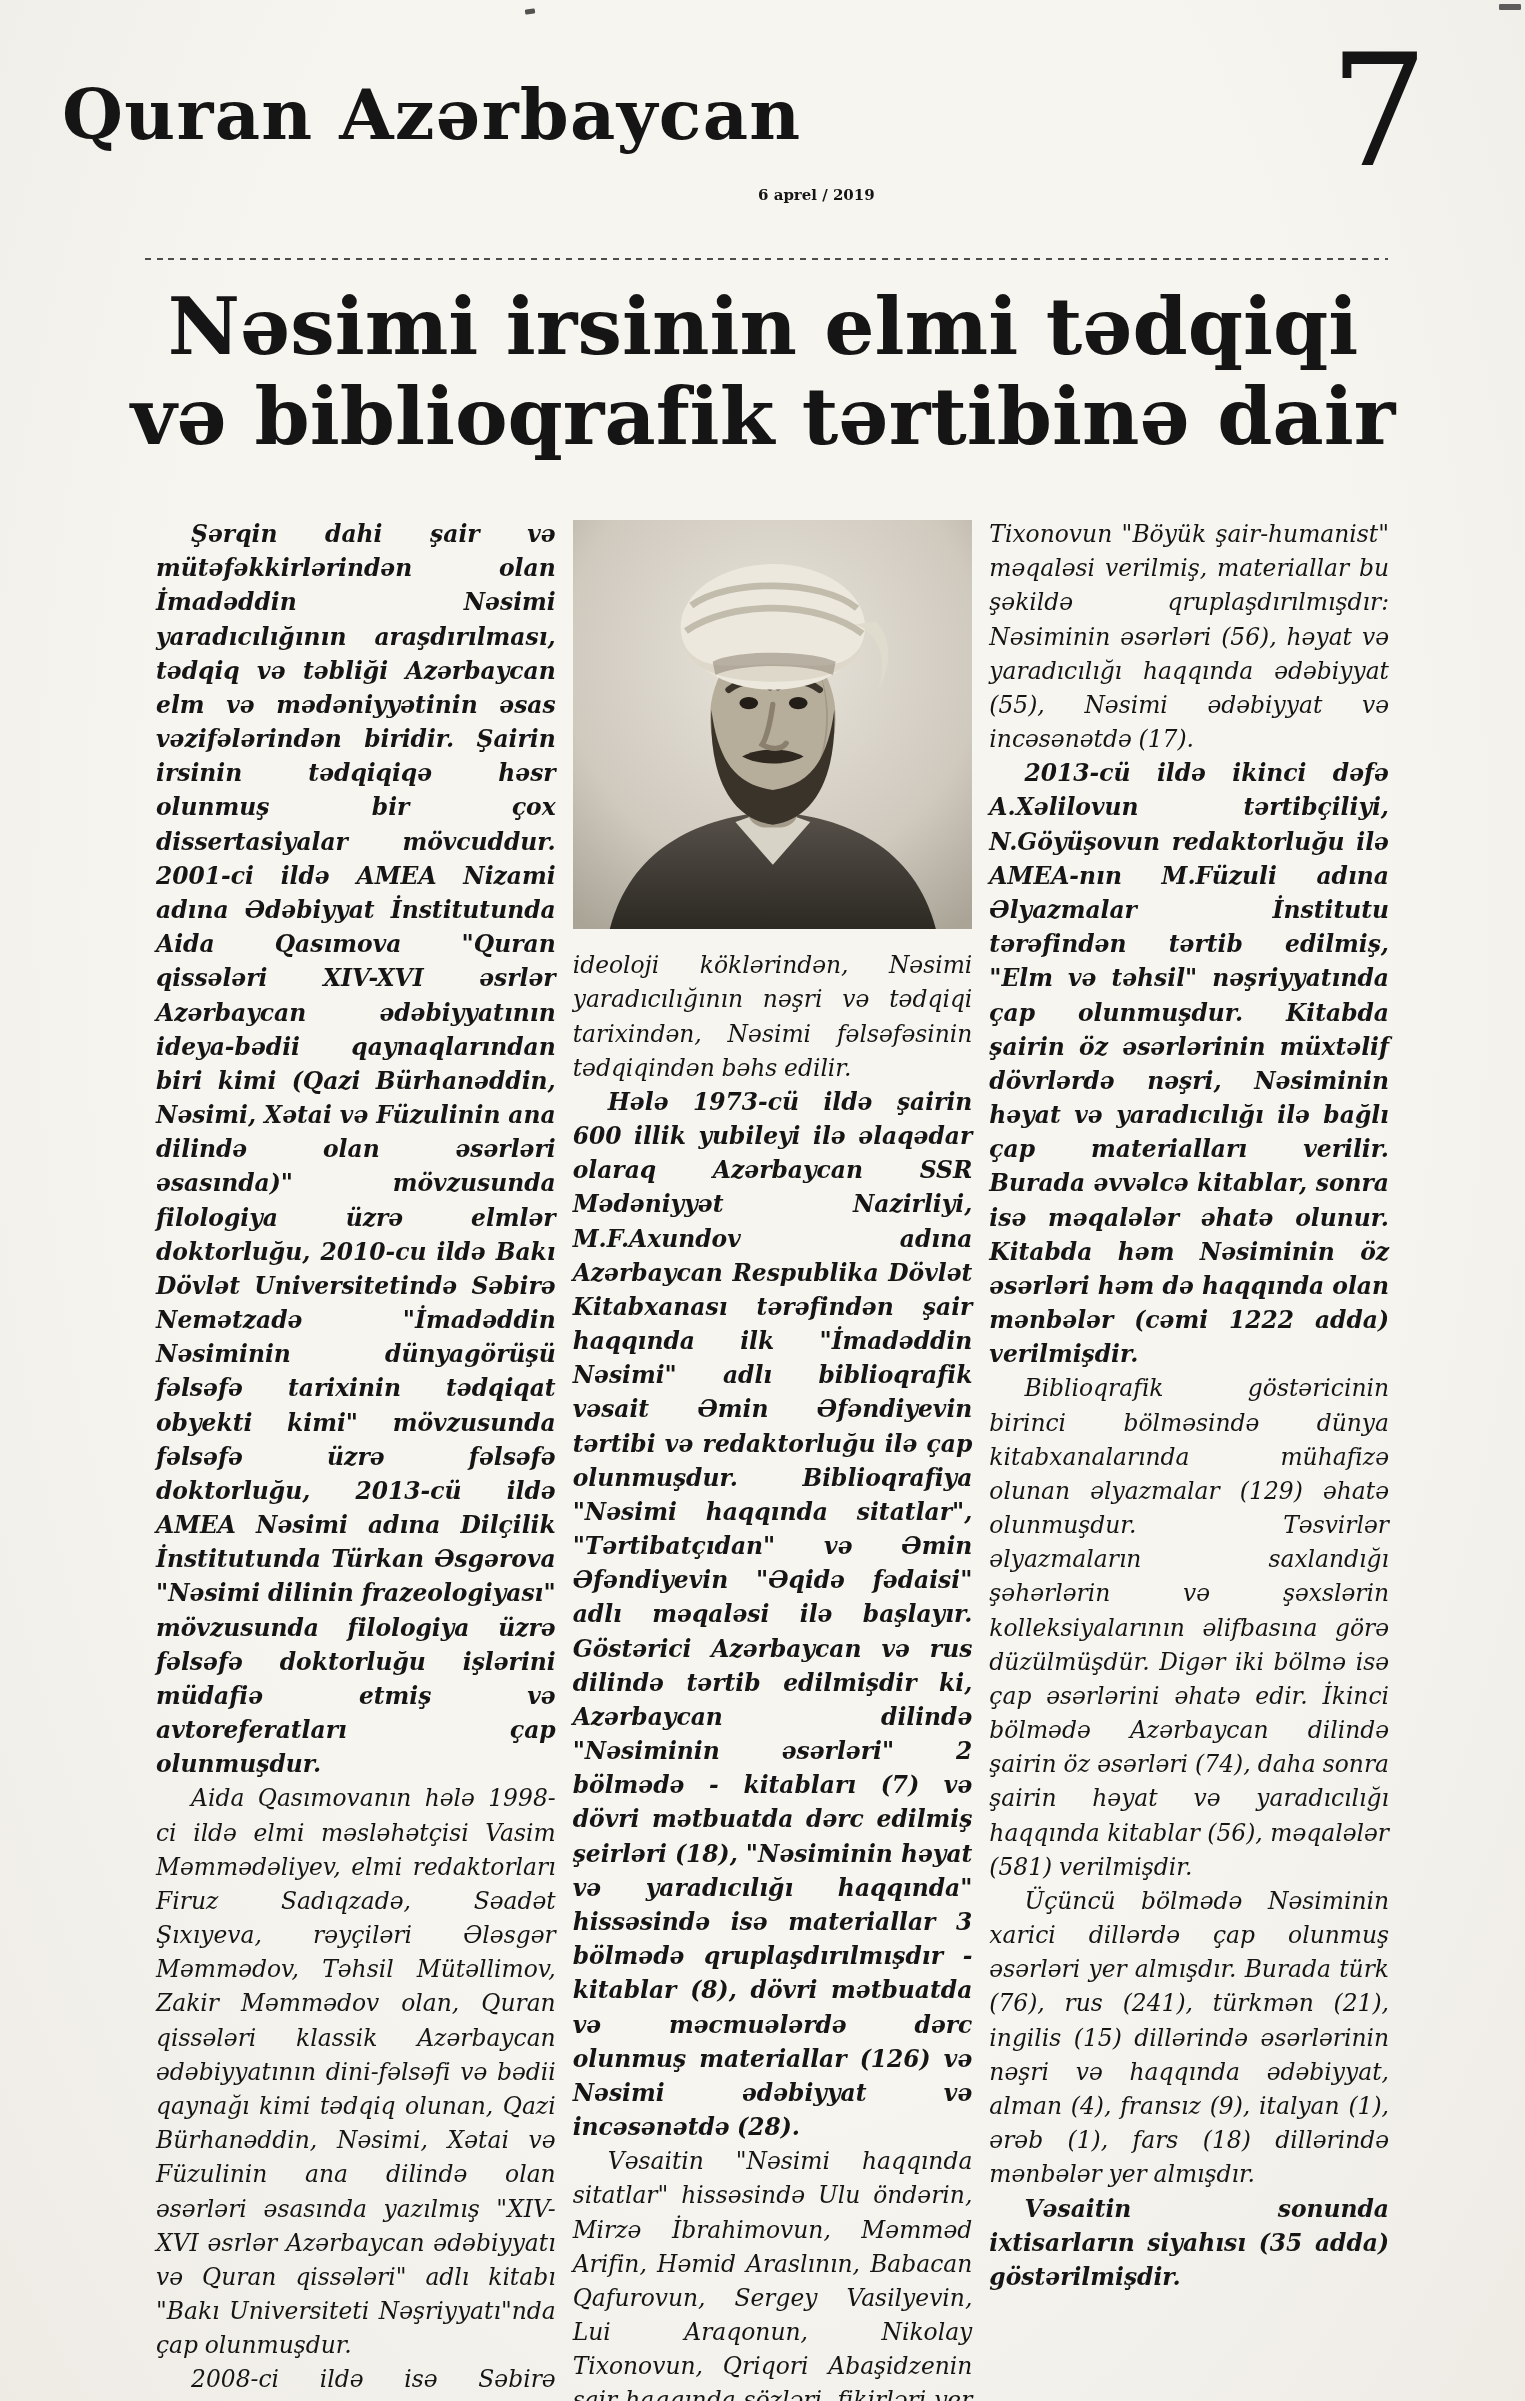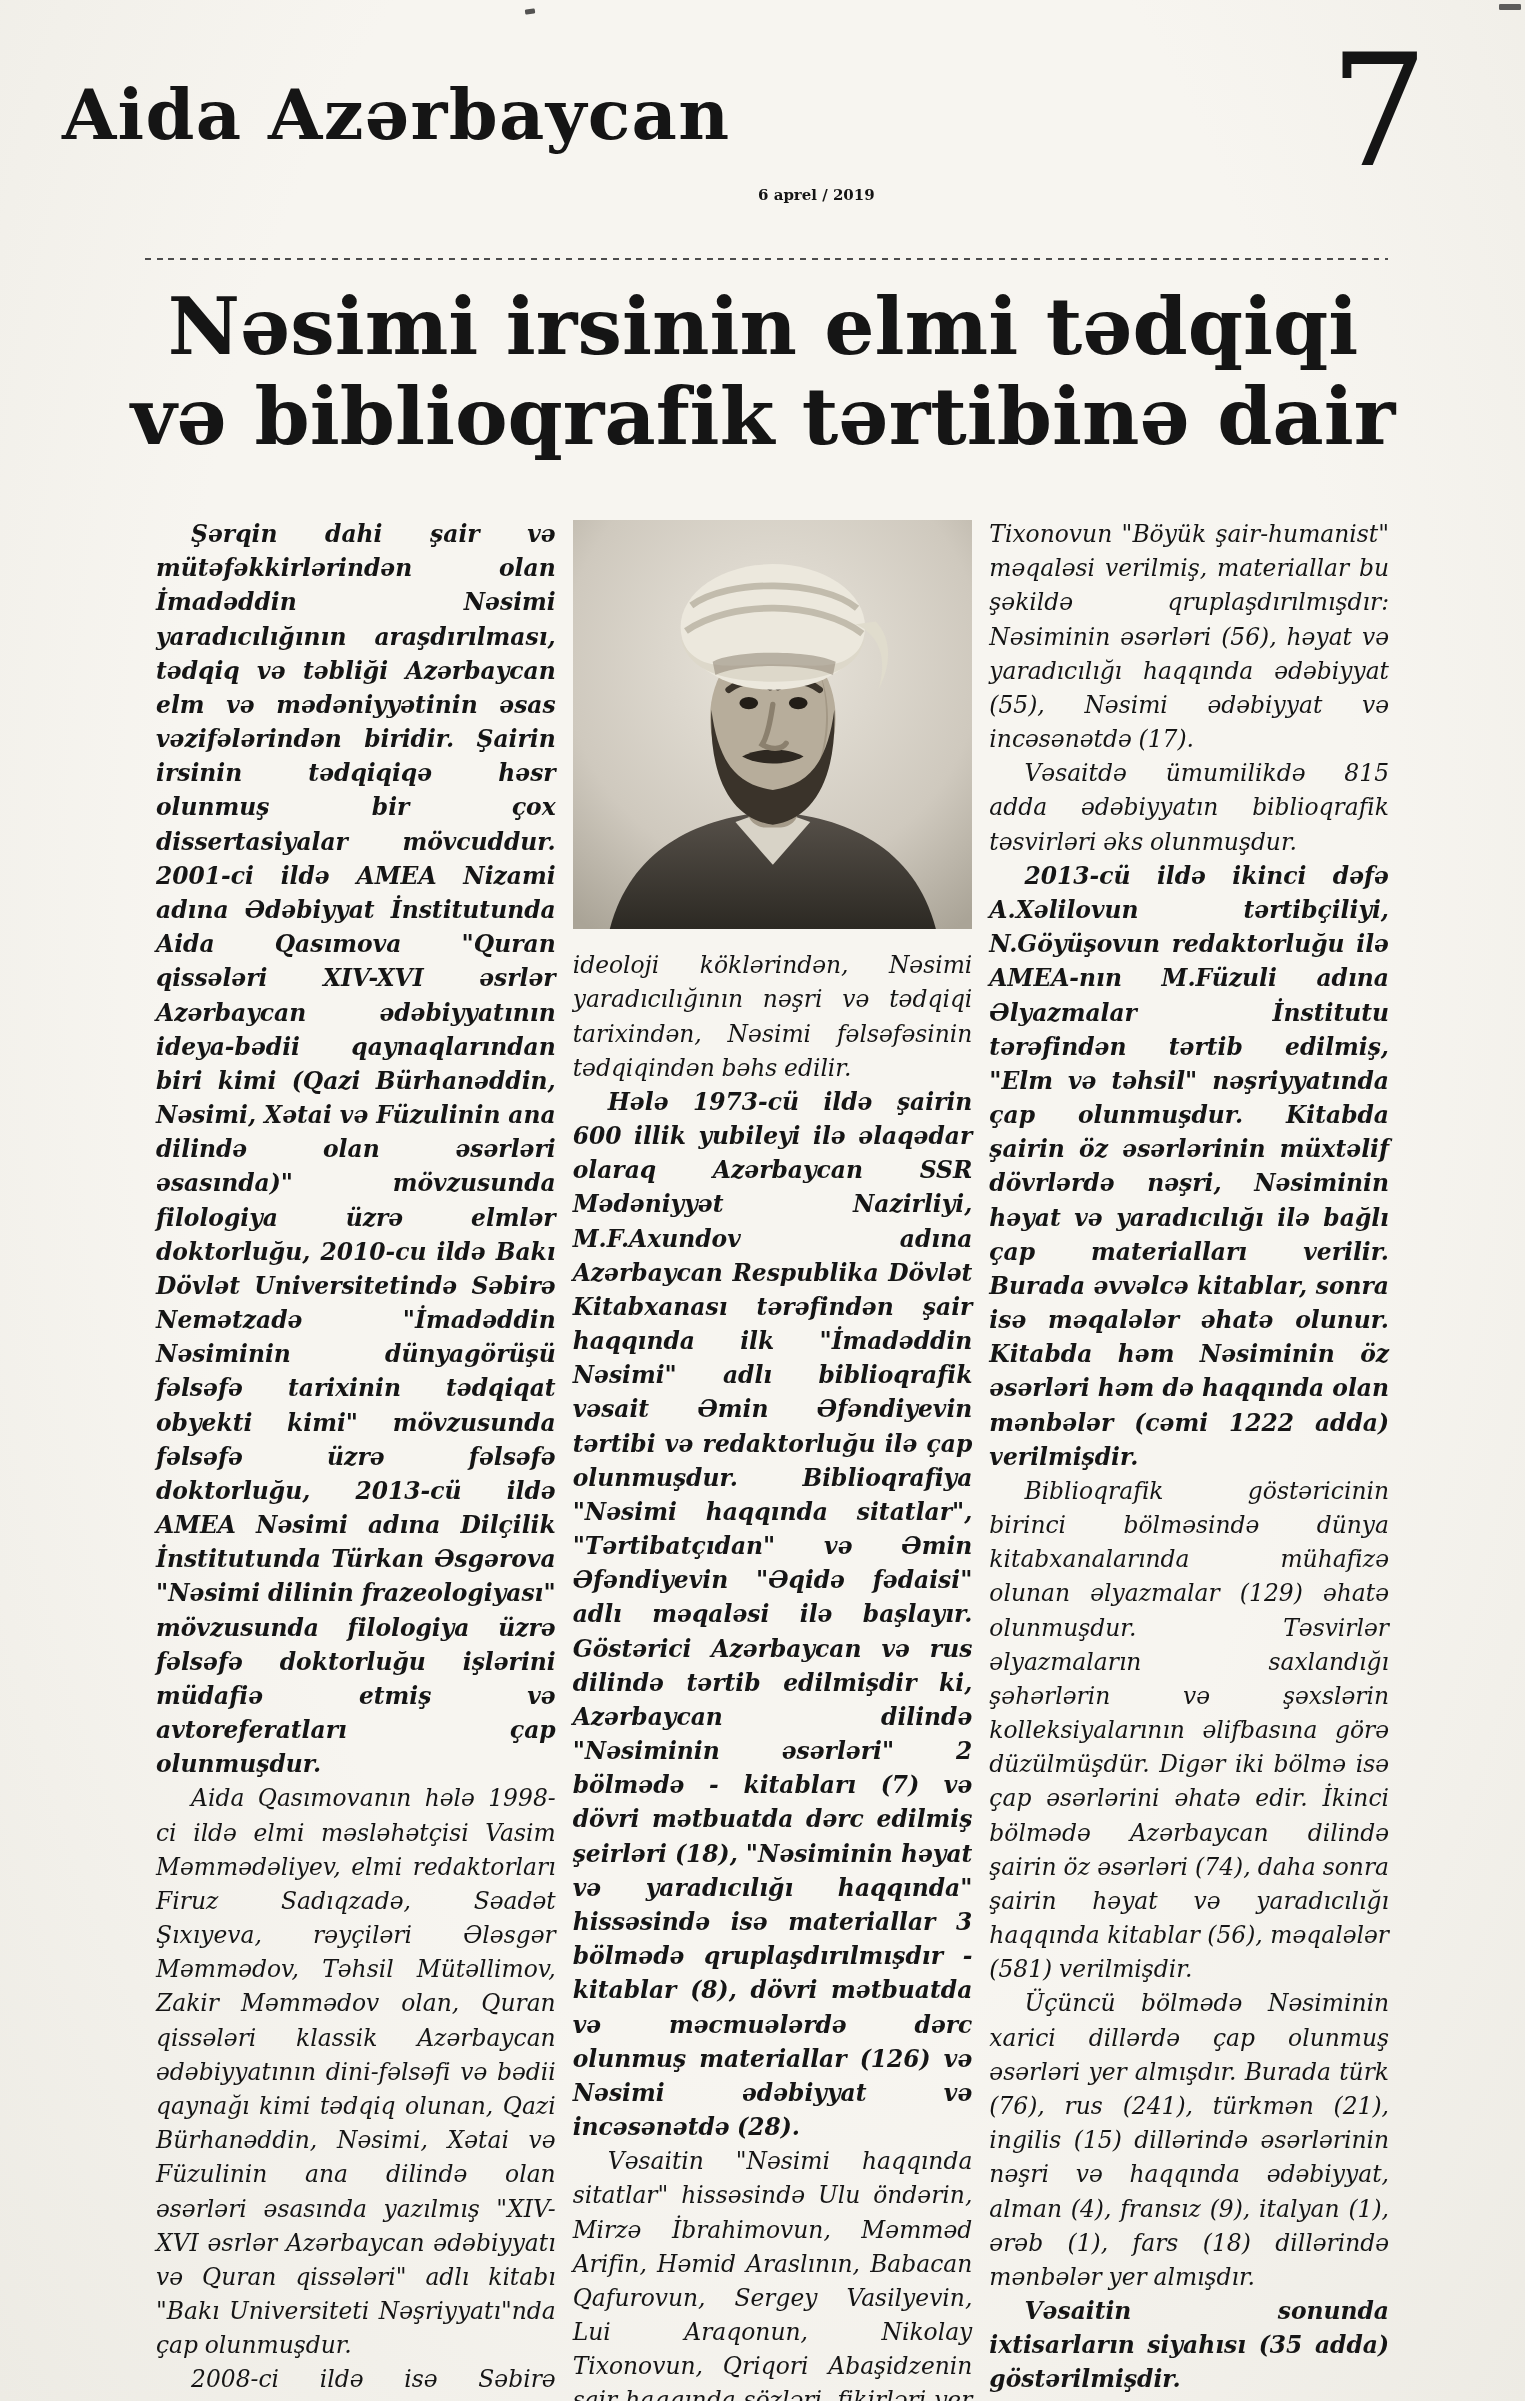--- a/index.html
+++ b/index.html
@@ -63,21 +63,21 @@
 </style>
 </head>
 <body>
 
 <div class="page">
 
   <span class="artifact a1"></span>
   <span class="artifact a2"></span>
 
   <header>
-    <div class="masthead">Aida Azərbaycan</div>
+    <div class="masthead">Quran Azərbaycan</div>
     <div class="issue-date">6 aprel / 2019</div>
     <div class="page-number">7</div>
     <div class="header-rule"></div>
   </header>
 
   <h1 class="headline">
     <span>Nəsimi irsinin elmi tədqiqi</span>
     <span>və biblioqrafik tərtibinə dair</span>
   </h1>
 
@@ -127,21 +127,20 @@
       <div>
           <p class="para noindent">ideoloji köklərindən, Nəsimi yaradıcılığının nəşri və tədqiqi tarixindən, Nəsimi fəlsəfəsinin tədqiqindən bəhs edilir.</p>
           <p class="para bold">Hələ 1973-cü ildə şairin 600 illik yubileyi ilə əlaqədar olaraq Azərbaycan SSR Mədəniyyət Nazirliyi, M.F.Axundov adına Azərbaycan Respublika Dövlət Kitabxanası tərəfindən şair haqqında ilk "İmadəddin Nəsimi" adlı biblioqrafik vəsait Əmin Əfəndiyevin tərtibi və redaktorluğu ilə çap olunmuşdur. Biblioqrafiya "Nəsimi haqqında sitatlar", "Tərtibatçıdan" və Əmin Əfəndiyevin "Əqidə fədaisi" adlı məqaləsi ilə başlayır. Göstərici Azərbaycan və rus dilində tərtib edilmişdir ki, Azərbaycan dilində "Nəsiminin əsərləri" 2 bölmədə - kitabları (7) və dövri mətbuatda dərc edilmiş şeirləri (18), "Nəsiminin həyat və yaradıcılığı haqqında" hissəsində isə materiallar 3 bölmədə qruplaşdırılmışdır - kitablar (8), dövri mətbuatda və məcmuələrdə dərc olunmuş materiallar (126) və Nəsimi ədəbiyyat və incəsənətdə (28).</p>
           <p class="para">Vəsaitin "Nəsimi haqqında sitatlar" hissəsində Ulu öndərin, Mirzə İbrahimovun, Məmməd Arifin, Həmid Araslının, Babacan Qafurovun, Sergey Vasilyevin, Lui Araqonun, Nikolay Tixonovun, Qriqori Abaşidzenin şair haqqında sözləri, fikirləri yer almışdır.</p>
         </div>
     </div>
 
     <div class="col">
       <div>
           <p class="para noindent">Tixonovun "Böyük şair-humanist" məqaləsi verilmiş, materiallar bu şəkildə qruplaşdırılmışdır: Nəsiminin əsərləri (56), həyat və yaradıcılığı haqqında ədəbiyyat (55), Nəsimi ədəbiyyat və incəsənətdə (17).</p>
-          <p class="para">Vəsaitdə ümumilikdə 815 adda ədəbiyyatın biblioqrafik təsvirləri əks olunmuşdur.</p>
           <p class="para bold">2013-cü ildə ikinci dəfə A.Xəlilovun tərtibçiliyi, N.Göyüşovun redaktorluğu ilə AMEA-nın M.Füzuli adına Əlyazmalar İnstitutu tərəfindən tərtib edilmiş, "Elm və təhsil" nəşriyyatında çap olunmuşdur. Kitabda şairin öz əsərlərinin müxtəlif dövrlərdə nəşri, Nəsiminin həyat və yaradıcılığı ilə bağlı çap materialları verilir. Burada əvvəlcə kitablar, sonra isə məqalələr əhatə olunur. Kitabda həm Nəsiminin öz əsərləri həm də haqqında olan mənbələr (cəmi 1222 adda) verilmişdir.</p>
           <p class="para">Biblioqrafik göstəricinin birinci bölməsində dünya kitabxanalarında mühafizə olunan əlyazmalar (129) əhatə olunmuşdur. Təsvirlər əlyazmaların saxlandığı şəhərlərin və şəxslərin kolleksiyalarının əlifbasına görə düzülmüşdür. Digər iki bölmə isə çap əsərlərini əhatə edir. İkinci bölmədə Azərbaycan dilində şairin öz əsərləri (74), daha sonra şairin həyat və yaradıcılığı haqqında kitablar (56), məqalələr (581) verilmişdir.</p>
           <p class="para">Üçüncü bölmədə Nəsiminin xarici dillərdə çap olunmuş əsərləri yer almışdır. Burada türk (76), rus (241), türkmən (21), ingilis (15) dillərində əsərlərinin nəşri və haqqında ədəbiyyat, alman (4), fransız (9), italyan (1), ərəb (1), fars (18) dillərində mənbələr yer almışdır.</p>
           <p class="para bold">Vəsaitin sonunda ixtisarların siyahısı (35 adda) göstərilmişdir.</p>
         </div>
 
     </div>
 
   </main>
 </div>

